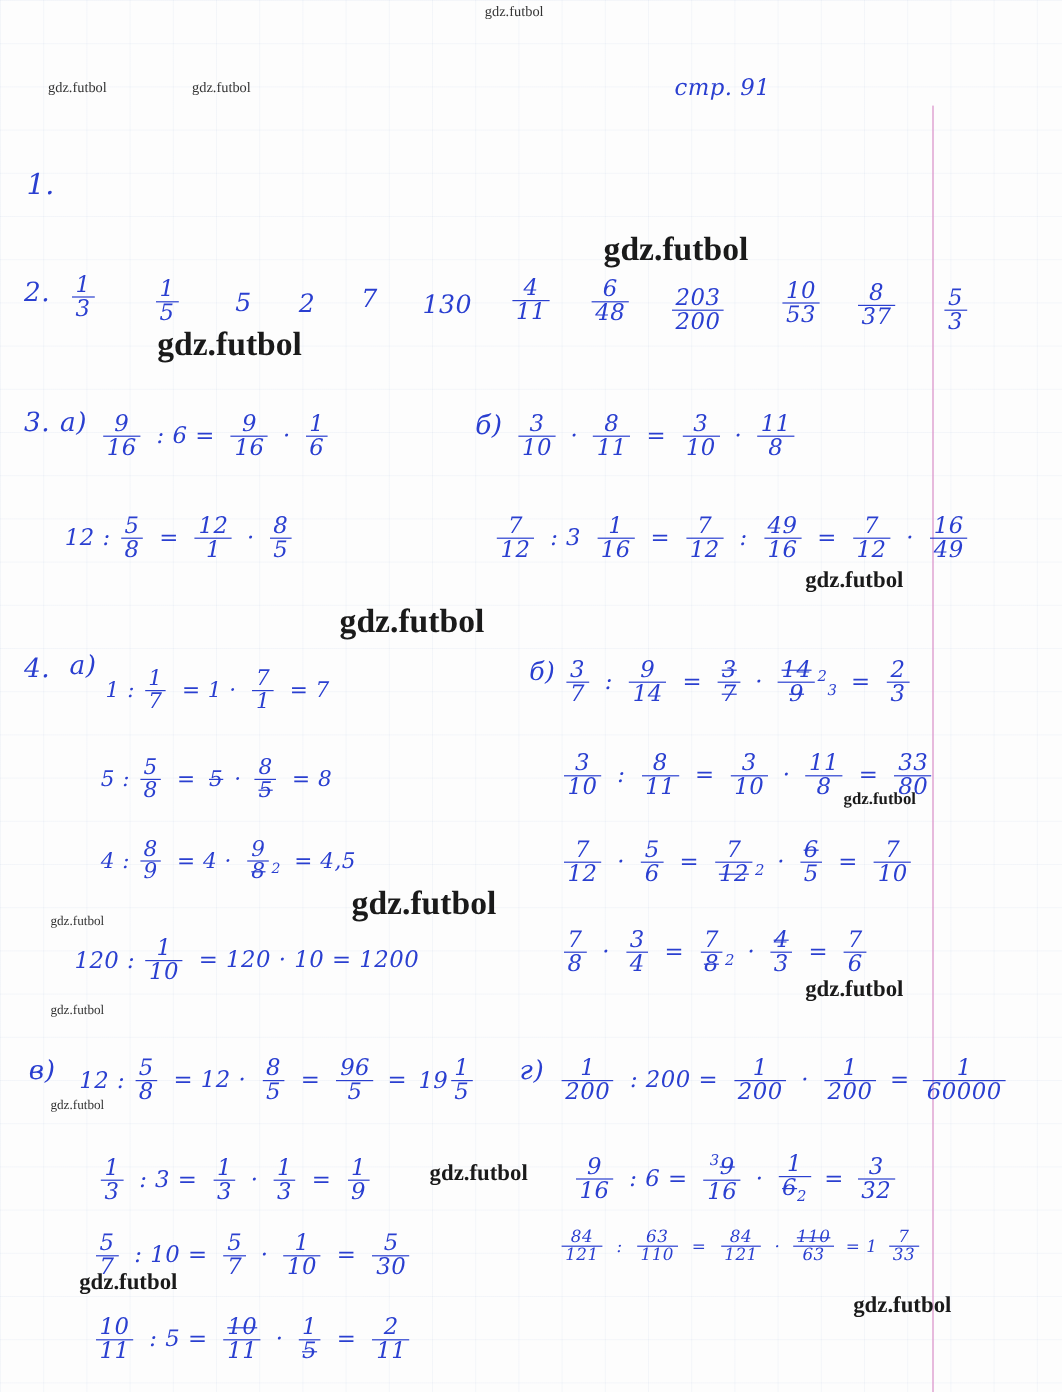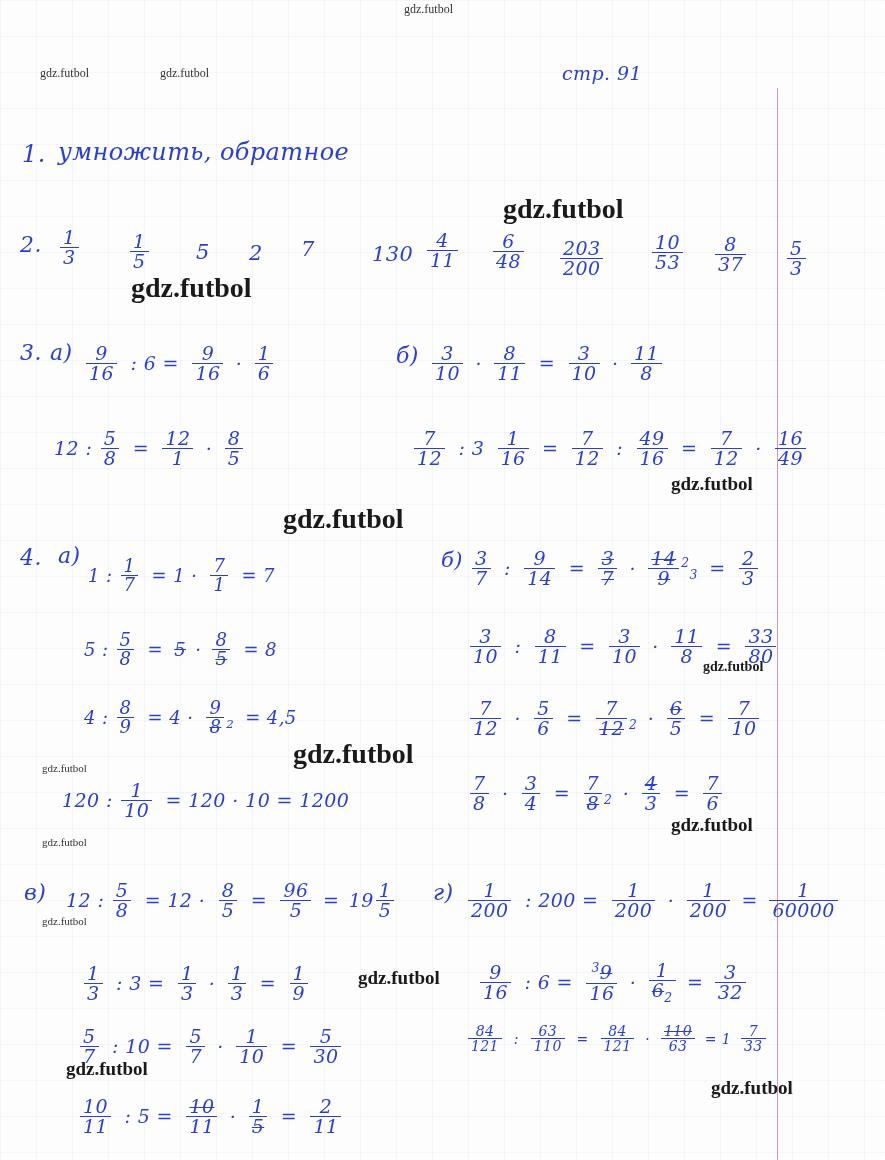--- a/index.html
+++ b/index.html
@@ -96,34 +96,33 @@
 </head>
 <body>
 
 <div id="page">
   <div id="grid"></div>
   <div id="margin-line"></div>
 
   <div class="hw" style="left:562px; top:34px; font-size:19px;margin-top:28px;">стр. 91</div>
 
   <div class="hw" style="left:22px; top:140px; font-size:24px;">1.</div>
-  <div class="hw" style="left:58px; top:138px; font-size:24px;">умножить, обратное</div>
 
   <div class="hw" style="left:20px; top:232px; font-size:22px;">2.</div>
 
   <div class="hw" style="left:58px; top:229px; font-size:19px;">
     <span class="frac"><span class="num">1</span><span class="den">3</span></span>
   </div>
   <div class="hw" style="left:128px; top:233px; font-size:19px;">
     <span class="frac"><span class="num">1</span><span class="den">5</span></span>
   </div>
   <div class="hw" style="left:196px; top:240px; font-size:21px;">5</div>
   <div class="hw" style="left:249px; top:241px; font-size:21px;">2</div>
   <div class="hw" style="left:301px; top:237px; font-size:21px;">7</div>
-  <div class="hw" style="left:352px; top:242px; font-size:21px;margin-left:20px;">130</div>
+  <div class="hw" style="left:352px; top:242px; font-size:21px;">130</div>
   <div class="hw" style="left:425px; top:232px; font-size:19px;">
     <span class="frac"><span class="num">4</span><span class="den">11</span></span>
   </div>
   <div class="hw" style="left:491px; top:233px; font-size:19px;">
     <span class="frac"><span class="num">6</span><span class="den">48</span></span>
   </div>
   <div class="hw" style="left:558px; top:240px; font-size:19px;">
     <span class="frac"><span class="num">203</span><span class="den">200</span></span>
   </div>
   <div class="hw" style="left:650px; top:234px; font-size:19px;">

